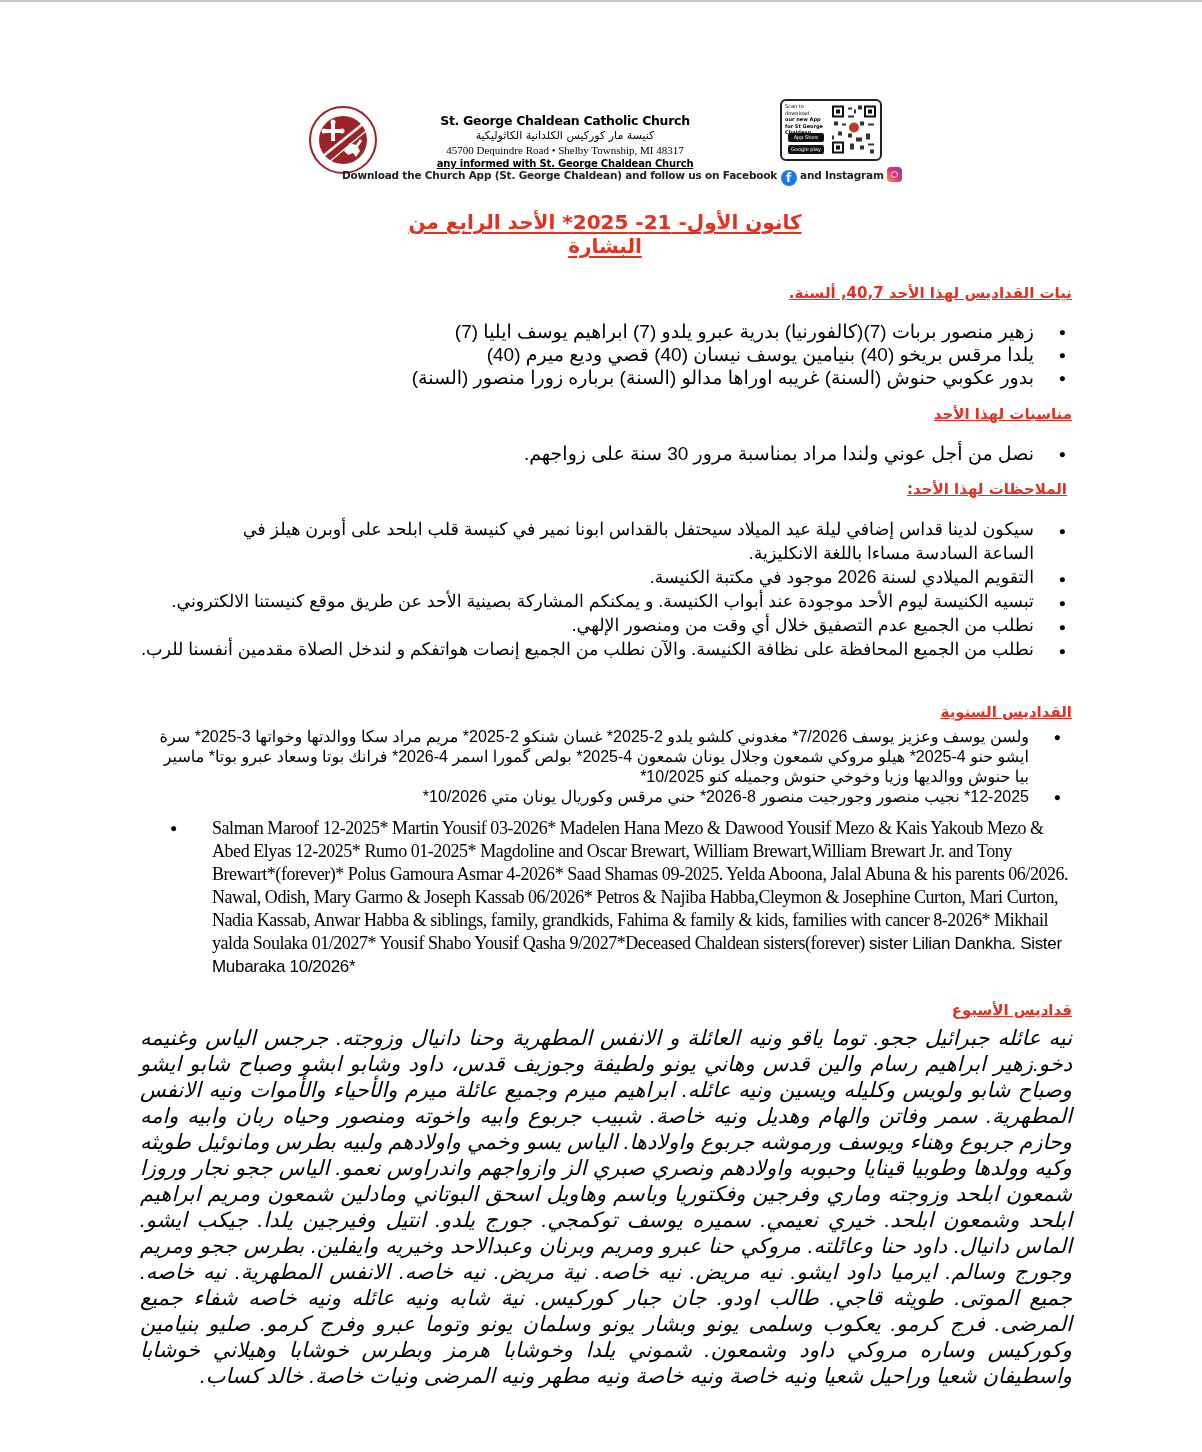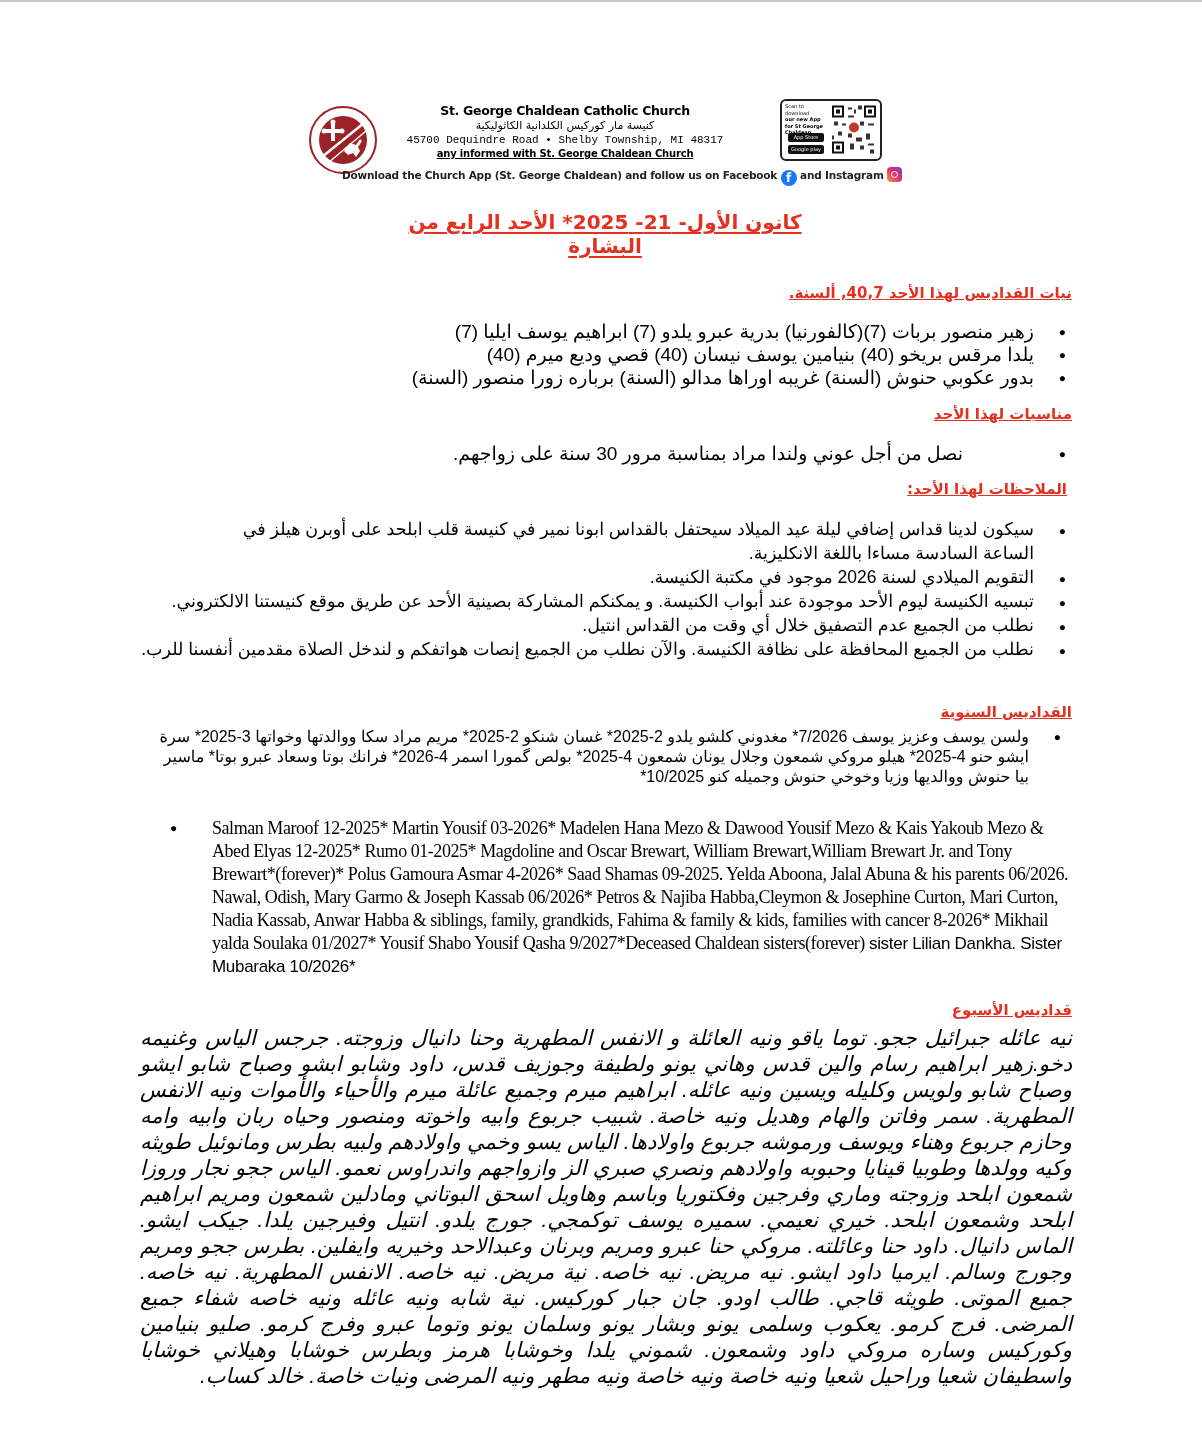--- a/index.html
+++ b/index.html
@@ -3,24 +3,24 @@
 <meta charset="utf-8">
 <style>
   html, body { margin: 0; padding: 0; background: #ffffff; }
   body {
     width: 1202px; height: 1452px; position: relative; overflow: hidden;
     font-family: "Liberation Sans", sans-serif; color: #000;
     border-top: 2px solid #c9c9c9; box-sizing: border-box;
   }
   .header { position: absolute; left: 300px; top: 95px; width: 590px; height: 95px; }
   .logo { position: absolute; left: 8px; top: 8px; width: 70px; height: 70px; }
-  .hdr-text { position: absolute; left: 100px; top: 6px; width: 330px; text-align: center; }
+  .hdr-text { position: absolute; left: 100px; top: 16px; width: 330px; text-align: center; }
   .hdr-title { font-family: "DejaVu Sans", sans-serif; font-weight: bold; font-size: 12.5px; letter-spacing: -0.3px; }
   .hdr-ar { font-family: "DejaVu Sans", sans-serif; font-weight: normal; font-size: 11px; direction: rtl; line-height: 15px; }
-  .hdr-addr { font-family: Liberation Mono, monospace; font-size: 11px; line-height: 14px; }
+  .hdr-addr { font-family: Liberation Serif, serif; font-size: 11px; line-height: 14px; }
   .hdr-inf { font-family: "DejaVu Sans", sans-serif; font-weight: bold; font-size: 10px; letter-spacing: -0.2px; line-height: 13px; text-decoration: underline; }
   .hdr-follow { position: absolute; left: 42px; top: 70px; width: 560px; font-family: "DejaVu Sans", sans-serif; font-size: 10.5px; font-weight: bold; color: #222; white-space: nowrap; letter-spacing: -0.2px; }
   .fb-icon { display: inline-block; width: 16px; height: 16px; border-radius: 50%; background: #1877f2; color: #fff; font-weight: bold; font-size: 12px; text-align: center; line-height: 17px; vertical-align: -3px; }
   .ig-icon { display: inline-block; width: 15px; height: 15px; border-radius: 4px; background: linear-gradient(45deg,#f9a13c,#e1306c,#8a3ab9); vertical-align: -3px; position: relative; }
   .ig-icon::after { content: ""; position: absolute; left: 3.5px; top: 3.5px; width: 5px; height: 5px; border: 1.5px solid #fff; border-radius: 50%; }
   .qr-box { position: absolute; left: 480px; top: 2px; width: 98px; height: 58px; border: 2px solid #222; border-radius: 6px; background: #fff; }
   .qr-txt { position: absolute; left: 3px; top: 2px; width: 44px; font-size: 5px; line-height: 6.5px; font-family: "DejaVu Sans", sans-serif; }
   .qr-store { position: absolute; left: 6px; width: 36px; height: 9px; background: #111; border-radius: 2px; color: #fff; font-size: 5px; line-height: 9px; text-align: center; font-family: "DejaVu Sans", sans-serif; }
   .qr-code { position: absolute; left: 50px; top: 4px; width: 44px; height: 49px; }
 
@@ -119,35 +119,36 @@
 <div class="doc-title">كانون الأول- 21- 2025* الأحد الرابع من البشارة</div>
 
 <div class="sec-head" style="top:282px;">نيات القداديس لهذا الأحد 40,7, ألسنة.</div>
 <ul class="blist l1" style="top:318px; right:120px; width:700px;">
   <li>زهير منصور بربات (7)(كالفورنيا)  بدرية عبرو يلدو (7) ابراهيم يوسف ايليا (7)</li>
   <li>يلدا مرقس بريخو (40) بنيامين يوسف نيسان (40)  قصي وديع ميرم (40)</li>
   <li>بدور عكوبي حنوش (السنة) غريبه اوراها مدالو (السنة) برباره زورا منصور (السنة)</li>
 </ul>
 
 <div class="sec-head" style="top:403px;">مناسبات لهذا الأحد</div>
-<ul class="blist l1" style="top:440px; right:120px; width:700px;text-align:center;">
+<ul class="blist l1" style="top:440px; right:120px; width:700px;">
   <li>نصل من أجل عوني ولندا مراد بمناسبة مرور 30 سنة على زواجهم.</li>
 </ul>
 
 <div class="sec-head" style="top:478px; right:135px;">الملاحظات لهذا الأحد:</div>
 <ul class="blist l2" style="top:515px; right:120px; width:950px;">
   <li style="padding-left:80px;">سيكون لدينا قداس إضافي ليلة عيد  الميلاد سيحتفل بالقداس ابونا نمير في كنيسة قلب ابلحد على أوبرن هيلز في الساعة السادسة مساءا باللغة الانكليزية.</li>
   <li>التقويم الميلادي لسنة 2026 موجود في مكتبة الكنيسة.</li>
   <li>تبسيه الكنيسة ليوم الأحد موجودة عند أبواب الكنيسة. و يمكنكم المشاركة بصينية الأحد عن طريق موقع كنيستنا الالكتروني.</li>
-  <li>نطلب من الجميع عدم التصفيق خلال أي وقت من القداس انتيل.</li>
+  <li>نطلب من الجميع عدم التصفيق خلال أي وقت من ومنصور الإلهي.</li>
   <li>نطلب من الجميع المحافظة على نظافة الكنيسة. والآن نطلب من الجميع إنصات هواتفكم و لندخل الصلاة مقدمين أنفسنا للرب.</li>
 </ul>
 
 <div class="sec-head" style="top:701px;">القداديس السنوية</div>
 <ul class="blist l3" style="top:725px; right:125px; width:930px;">
   <li>ولسن يوسف وعزيز يوسف 7/2026* مغدوني كلشو يلدو 2-2025*  غسان شنكو 2-2025* مريم مراد سكا ووالدتها وخواتها 3-2025*  سرة ايشو حنو 4-2025* هيلو مروكي شمعون وجلال يونان شمعون 4-2025* بولص گمورا اسمر 4-2026* فرانك بوتا وسعاد عبرو بوتا* ماسير بيا حنوش ووالديها وزيا وخوخي حنوش وجميله كنو 10/2025*</li>
+  <li style="padding-right:48px;">12-2025* نجيب منصور وجورجيت منصور 8-2026* حني مرقس وكوريال يونان متي 10/2026*</li>
 </ul>
 <ul class="en-list">
   <li><span>Salman  Maroof 12-2025* Martin Yousif 03-2026*  Madelen Hana Mezo &amp; Dawood Yousif Mezo &amp; Kais Yakoub Mezo &amp; Abed Elyas 12-2025*  Rumo 01-2025* Magdoline and Oscar Brewart, William Brewart,William Brewart Jr. and Tony Brewart*(forever)* Polus Gamoura Asmar 4-2026*  Saad Shamas 09-2025. Yelda Aboona, Jalal Abuna &amp; his parents 06/2026. Nawal, Odish, Mary Garmo &amp; Joseph Kassab 06/2026* Petros &amp; Najiba Habba,Cleymon &amp; Josephine Curton, Mari Curton, Nadia Kassab, Anwar Habba &amp; siblings, family, grandkids, Fahima &amp; family &amp; kids, families with cancer 8-2026* Mikhail yalda Soulaka 01/2027*  Yousif Shabo Yousif Qasha 9/2027*Deceased Chaldean sisters(forever) </span><span class="en-sans">sister Lilian Dankha. Sister Mubaraka 10/2026*</span></li>
 </ul>
 
 <div class="sec-head" style="top:999px;">قداديس الأسبوع</div>
 <div class="week-para">نيه عائله جبرائيل ججو. توما ياقو ونيه العائلة و الانفس المطهرية وحنا دانيال وزوجته. جرجس الياس وغنيمه دخو.زهير ابراهيم رسام والين قدس وهاني يونو ولطيفة وجوزيف قدس،   داود وشابو ابشو وصباح شابو ايشو وصباح شابو ولويس وكليله ويسين ونيه عائله. ابراهيم ميرم وجميع عائلة ميرم والأحياء والأموات ونيه الانفس المطهرية. سمر وفاتن والهام وهديل ونيه خاصة. شبيب جربوع  وابيه واخوته ومنصور وحياه ربان وابيه وامه وحازم جربوع وهناء ويوسف ورموشه جربوع واولادها. الياس يسو وخمي واولادهم ولبيه بطرس ومانوئيل طويثه وكيه وولدها وطوبيا قينايا وحبوبه واولادهم ونصري صبري الز وازواجهم واندراوس نعمو. الياس ججو نجار وروزا شمعون ابلحد وزوجته وماري وفرجين وفكتوريا وباسم وهاويل اسحق البوتاني ومادلين شمعون ومريم ابراهيم ابلحد وشمعون ابلحد. خيري نعيمي. سميره يوسف توكمجي. جورج يلدو. انتيل وفيرجين يلدا. جيكب ايشو. الماس دانيال. داود حنا وعائلته. مروكي حنا عبرو ومريم وبرنان  وعبدالاحد وخيريه وايفلين. بطرس ججو ومريم وجورج وسالم. ايرميا داود ايشو. نيه مريض. نيه خاصه. نية مريض. نيه خاصه. الانفس المطهرية. نيه خاصه. جميع الموتى. طويثه قاجي. طالب اودو. جان جبار كوركيس. نية شابه ونيه عائله ونيه خاصه شفاء جميع المرضى. فرج كرمو. يعكوب وسلمى يونو وبشار يونو وسلمان يونو وتوما عبرو وفرج كرمو. صليو بنيامين وكوركيس وساره مروكي داود وشمعون. شموني يلدا وخوشابا هرمز وبطرس خوشابا وهيلاني خوشابا واسطيفان شعيا وراحيل شعيا ونيه خاصة ونيه خاصة  ونيه مطهر ونيه المرضى ونيات خاصة. خالد كساب.</div>
 
 </body></html>

